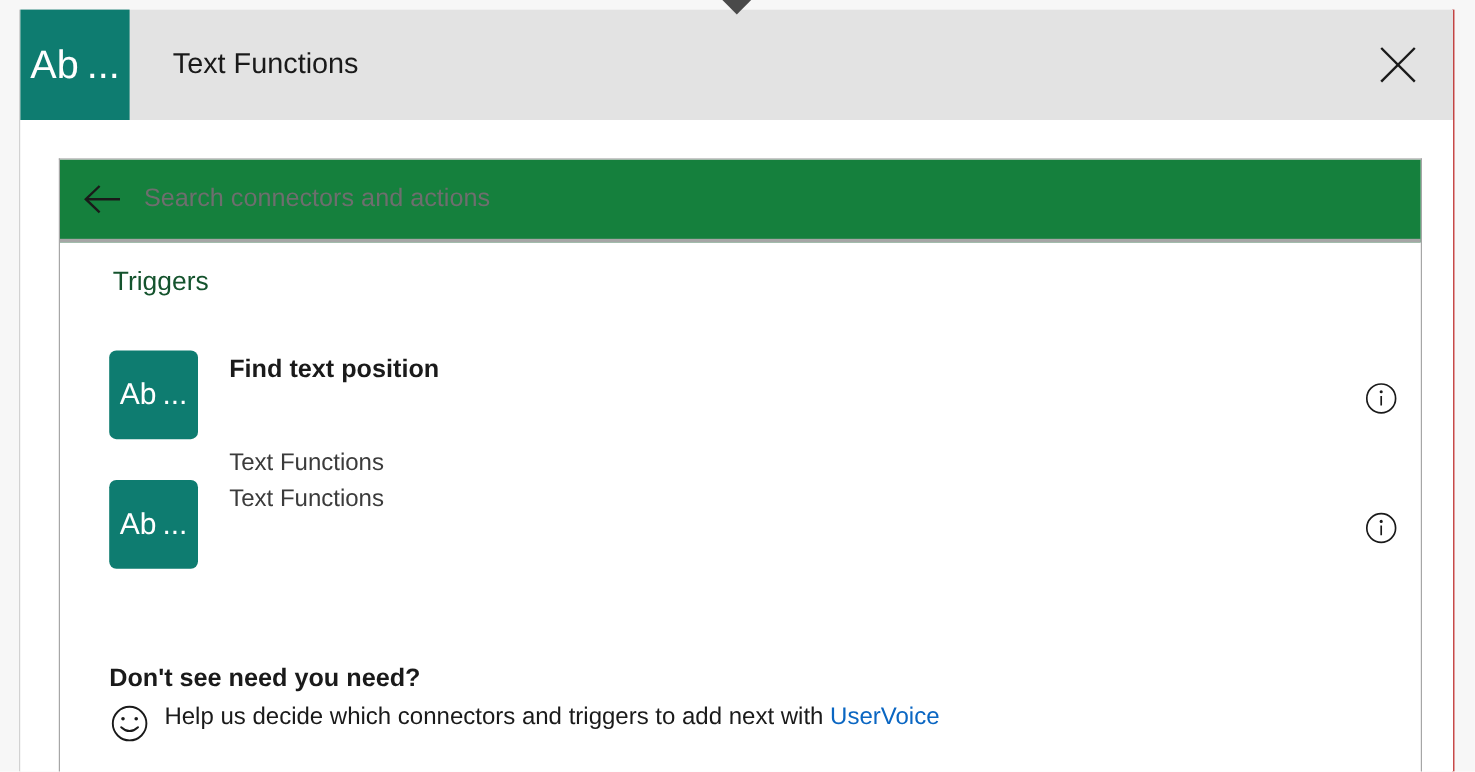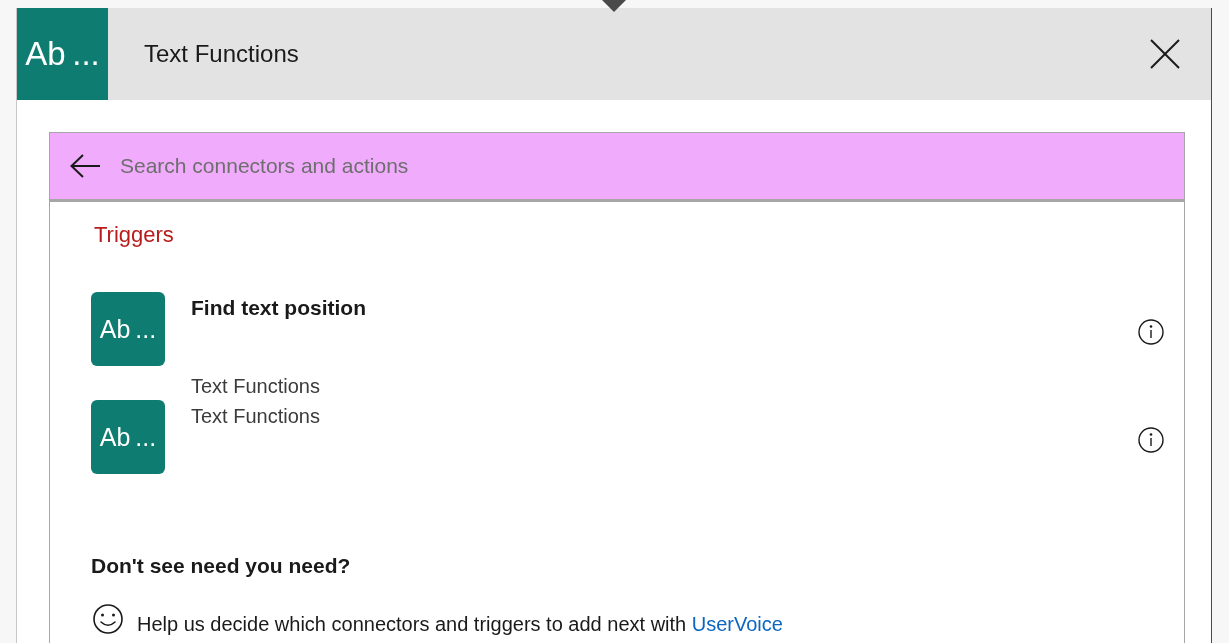--- a/index.html
+++ b/index.html
@@ -113,21 +113,21 @@
     overflow: hidden;
   }
 
   
   #search-row {
     height: 69px;
     border-bottom: 3px solid #a6a6a6;
     display: flex;
     align-items: center;
     box-sizing: border-box;
-    background: #f0abfc;
+    background: #15803d;
   }
   #back-arrow {
     width: 70px;
     display: flex;
     align-items: center;
     justify-content: center;
     flex: 0 0 auto;
     cursor: pointer;
   }
   #search-input {
@@ -149,21 +149,21 @@
     display: flex;
     align-items: flex-start;
     padding-left: 42px;
     padding-top: 20px;
     height: 78px;
     box-sizing: border-box;
   }
   .tab {
     position: relative;
     font-size: 22px;
-    color: #b91c1c;
+    color: #14532d;
     padding: 0 2px 12px 2px;
     margin-right: 56px;
     cursor: pointer;
     white-space: nowrap;
   }
   .tab.selected { font-weight: bold; }
   .tab.selected .tab-underline {
     position: absolute;
     left: 0;
     right: 0;
@@ -231,22 +231,22 @@
     padding-top: 44px;
   }
   #footer-heading {
     font-size: 21px;
     font-weight: bold;
     color: #1a1a1a;
     line-height: 28px;
   }
   #footer-line {
     display: flex;
-    align-items: flex-end;
-    margin-top: 22px;
+    align-items: flex-start;
+    margin-top: 6px;
   }
   #smiley-icon {
     flex: 0 0 auto;
     width: 34px;
     height: 34px;
     margin-right: 12px;
   }
   #footer-text {
     font-size: 20px;
     color: #1a1a1a;

